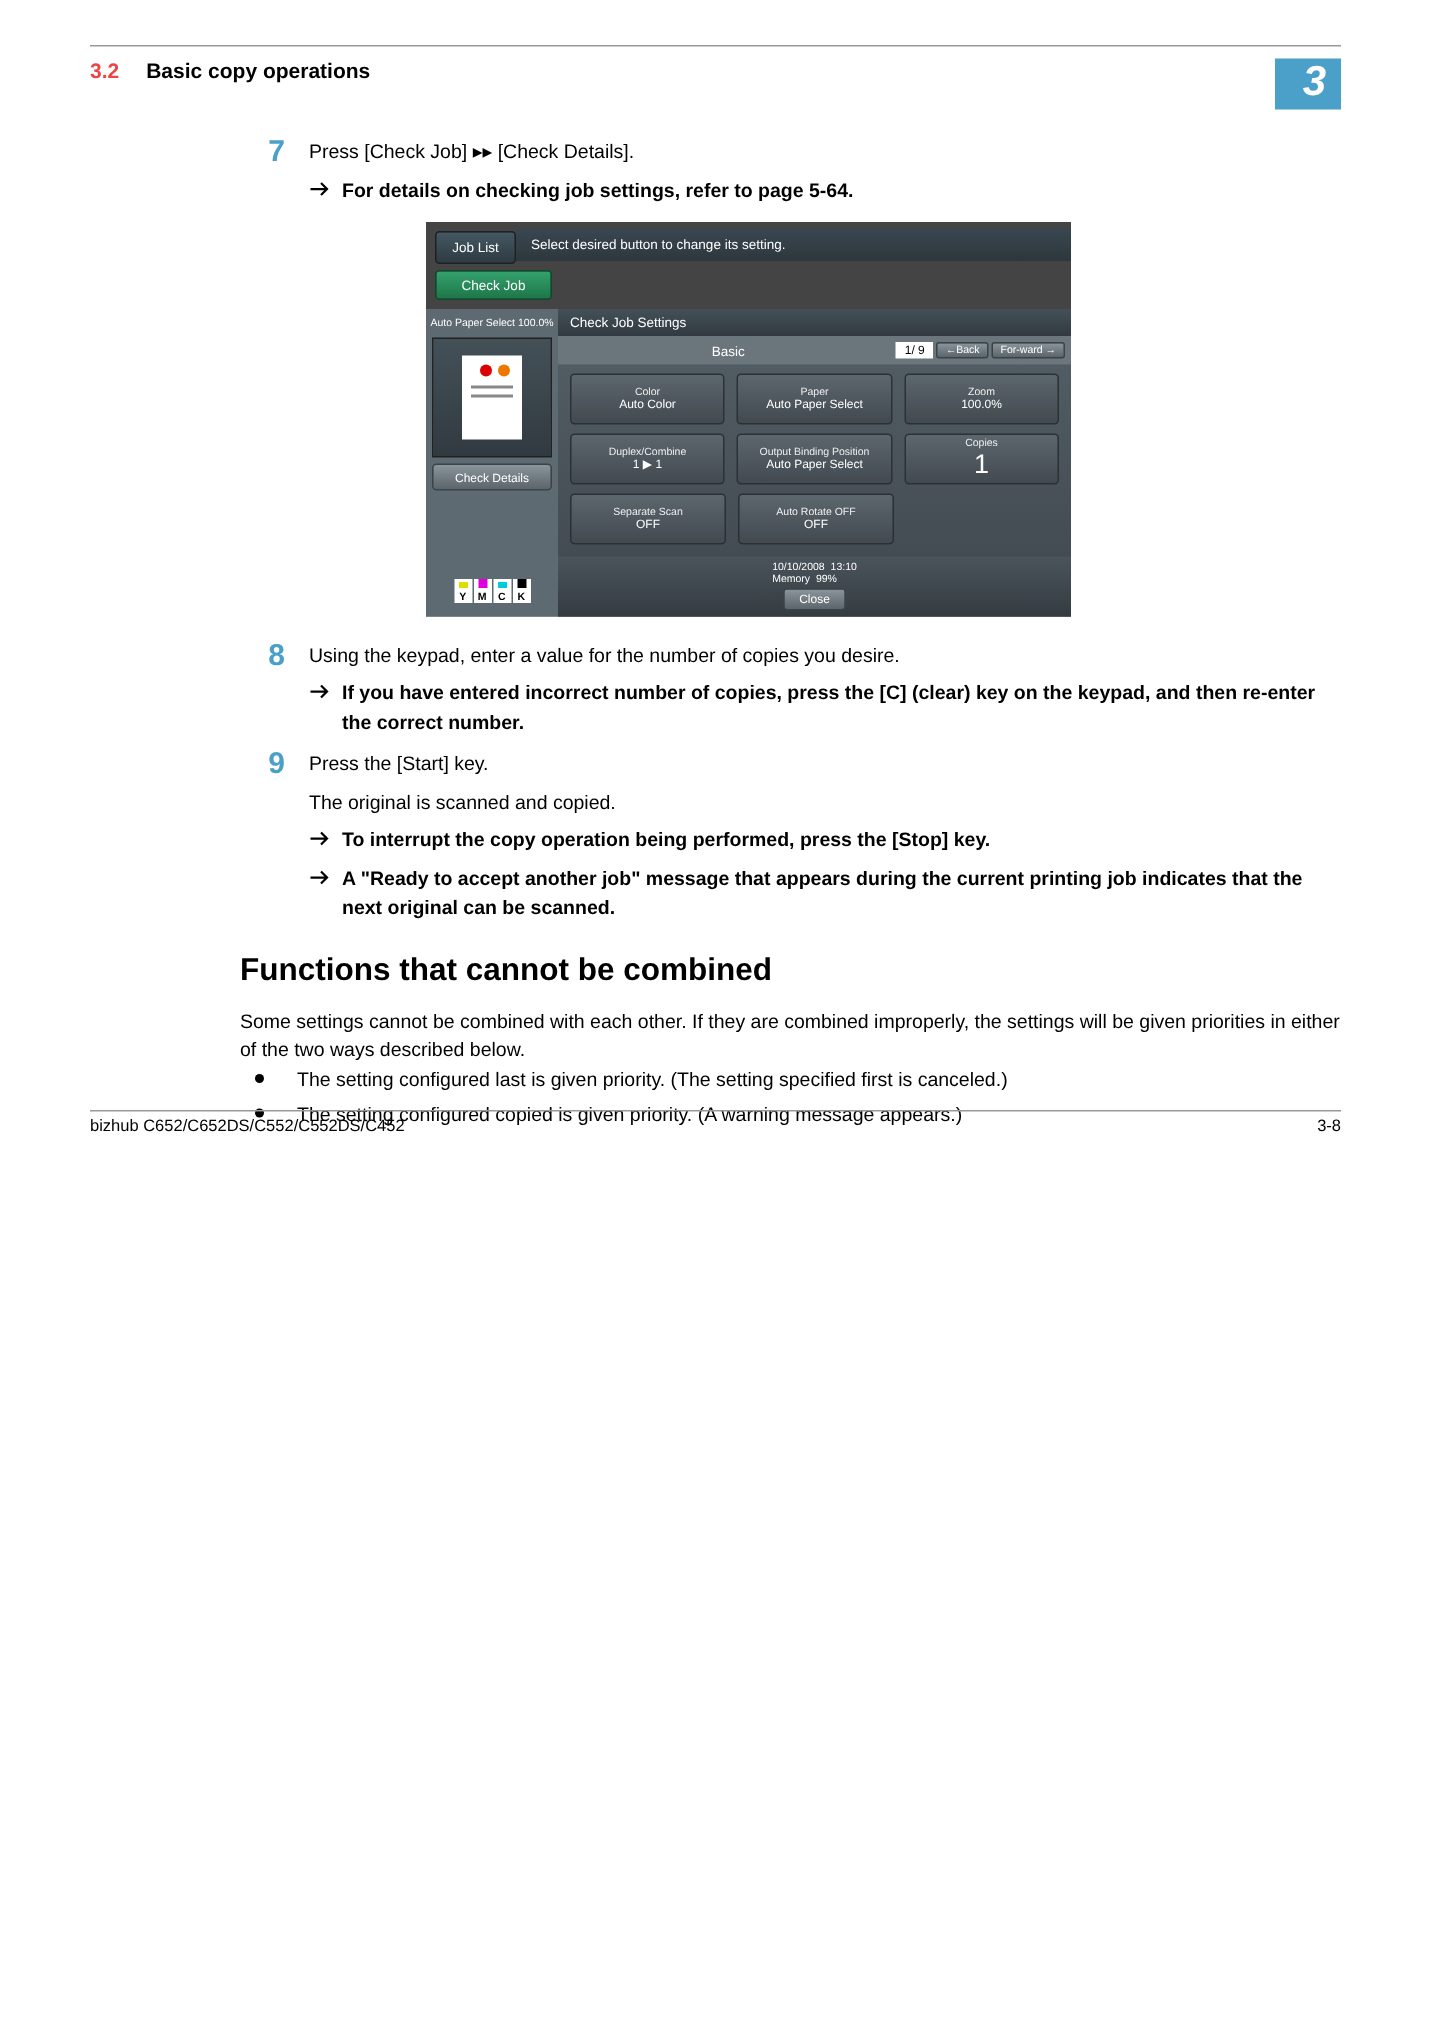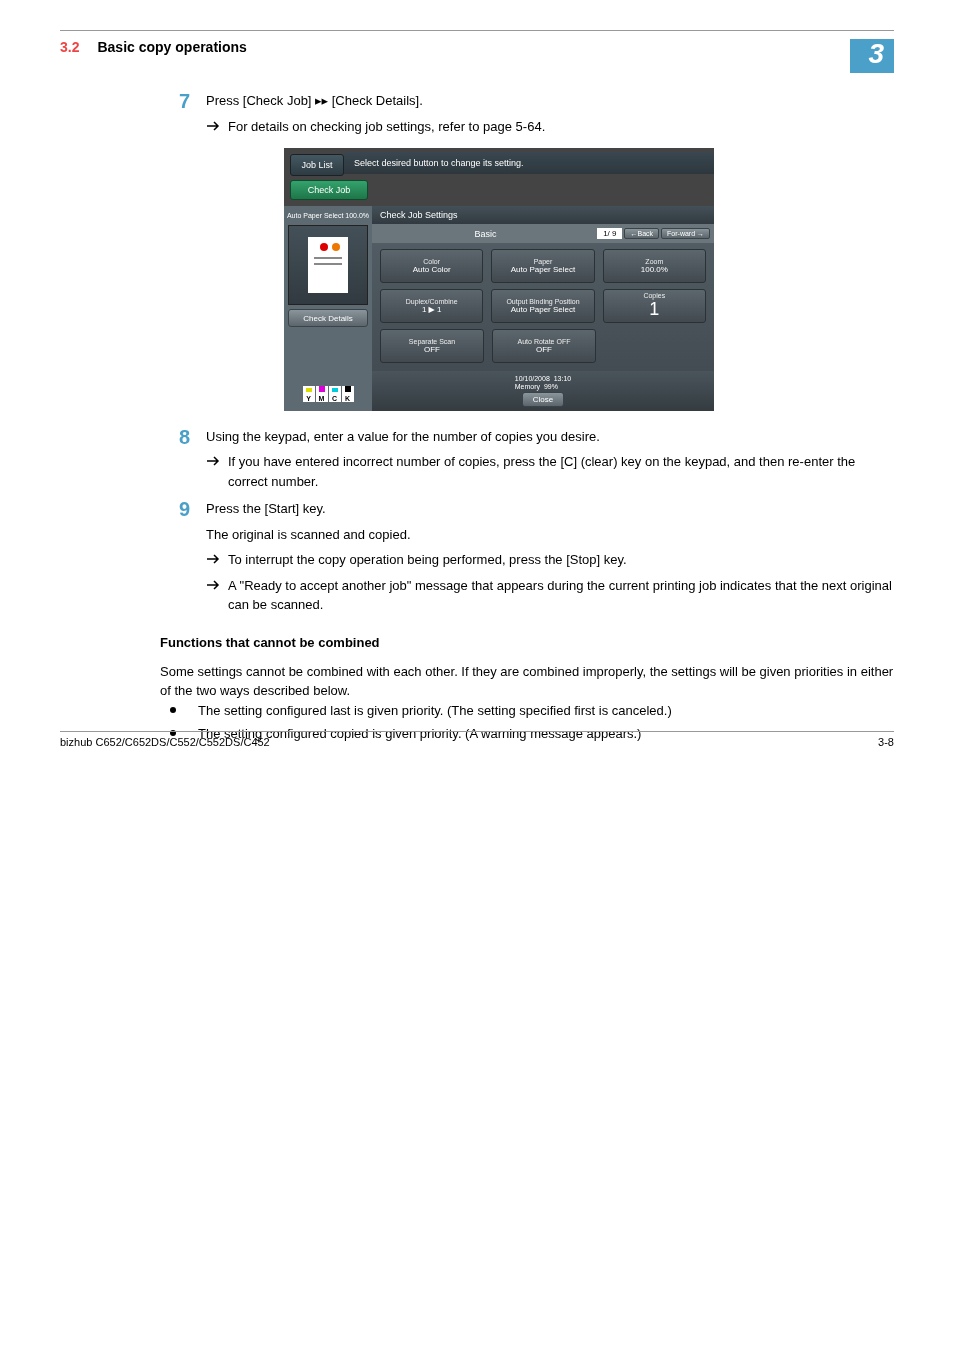--- a/index.html
+++ b/index.html
@@ -8,21 +8,21 @@
   .header-line { display:flex; justify-content:space-between; align-items:flex-start; }
   .sec-num { font-weight:bold; color:#ef4444; font-size:14px; margin-right:18px;}
   .sec-title{ font-weight:bold; font-size:14px; flex:1; }
   .chapter-badge { background:#4aa0c8; color:#fff; font-size:28px; font-weight:bold; font-style:italic; padding:0 10px 4px 18px; display:inline-block; line-height:30px;}
   .content { padding:0 0 0 100px; margin-top:18px;}
   .step { display:flex; margin-bottom:8px;}
   .step-num { color:#4aa0c8; font-size:20px; font-weight:bold; width:30px; text-align:right; margin-right:16px; line-height:20px;}
   .step-body { flex:1; line-height:1.5; }
   .sub-bullet { display:flex; margin-top:6px; margin-left:0;}
   .sub-bullet .arrow-icon { width:14px; height:14px; flex-shrink:0; margin-right:8px; margin-top:2px;}
-  .sub-bullet .txt { flex:1; line-height:1.5; }
+  .sub-bullet .txt { flex:1; line-height:1.5;font-weight:bold; }
   .note-line { margin-left:0; margin-top:6px; line-height:1.5;}
   .screenshot-wrap { margin:12px 0 16px 124px; }
   .mfp { width:430px; background:#444; font-family: Verdana, Arial, sans-serif; color:#fff; font-size:9px;}
   .mfp .row1 { display:flex; height:30px; align-items:center;}
   .mfp .tab { background:linear-gradient(#445862,#2e3b42); border:1px solid #1a2226; border-radius:3px; width:54px; height:22px; display:flex;align-items:center;justify-content:center; margin:4px 0 0 6px; font-size:9px;}
   .mfp .top-msg { flex:1; padding:6px 10px; font-size:9px; background:linear-gradient(#3a4750,#2d373d);}
   .mfp .row2 { display:flex; height:28px;}
   .mfp .tab2{ background:linear-gradient(#34a26d,#1e7648); border:1px solid #0f4a2c; border-radius:3px; width:78px; height:20px; margin:2px 0 0 6px; display:flex;align-items:center;justify-content:center;}
   .mfp .main{ display:flex;}
   .mfp .leftcol{ width:88px; background:#5d6a72; display:flex; flex-direction:column; align-items:center; padding:4px 2px; gap:4px;}
@@ -46,21 +46,21 @@
   .mfp .card{ flex:1; background:linear-gradient(#5c666d,#424a50); border:1px solid #2b3236; border-radius:3px; height:34px; display:flex;flex-direction:column;align-items:center;justify-content:center; font-size:8px;}
   .mfp .card .ct{ font-size:7px; opacity:.9;}
   .mfp .card .cv{ font-size:8px;}
   .mfp .card.copies .cv{ font-size:18px; color:#fff;}
   .mfp .bottom{ display:flex; justify-content:space-between; align-items:center; padding:4px 6px; background:linear-gradient(#4a545b,#343c41);flex-direction:column;}
   .mfp .stamps{ display:flex; gap:1px; padding:5px 0;}
   .mfp .stamp{ width:12px; height:16px; background:#fff; color:#000;display:flex;align-items:flex-end;justify-content:center;font-size:7px;font-weight:bold;position:relative;}
   .mfp .stamp .bar{position:absolute;bottom:10px;left:3px;right:3px;background:#000;}
   .mfp .close-btn{ background:linear-gradient(#8a959b,#5b656b); padding:2px 10px; border-radius:3px; font-size:8px; border:1px solid #3a4348;}
   .mfp .dt{ font-size:7px; line-height:1.2;}
-  .subheading{ font-size:13px; font-weight:bold; margin:20px 0 12px 0;}
+  .subheading{ font-size:21px; font-weight:bold; margin:20px 0 12px 0;}
   .para{ line-height:1.5; }
   ul.bullets{list-style:none;padding:0;margin:0 0 0 0;}
   ul.bullets li{display:flex;align-items:flex-start;margin-bottom:4px;}
   ul.bullets li .dot{width:6px;height:6px;border-radius:50%;background:#000;margin:6px 22px 0 10px;flex-shrink:0;}
   ul.bullets li .txt{flex:1;line-height:1.5;}
   .footer{ position:absolute; left:60px; right:60px; bottom:30px; display:flex; justify-content:space-between; border-top:1px solid #999; padding-top:4px; font-size:11px;}
   svg.arrow-icon path{fill:none;stroke:#000;stroke-width:1.5;}
 </style>
 </head>
 <body>

